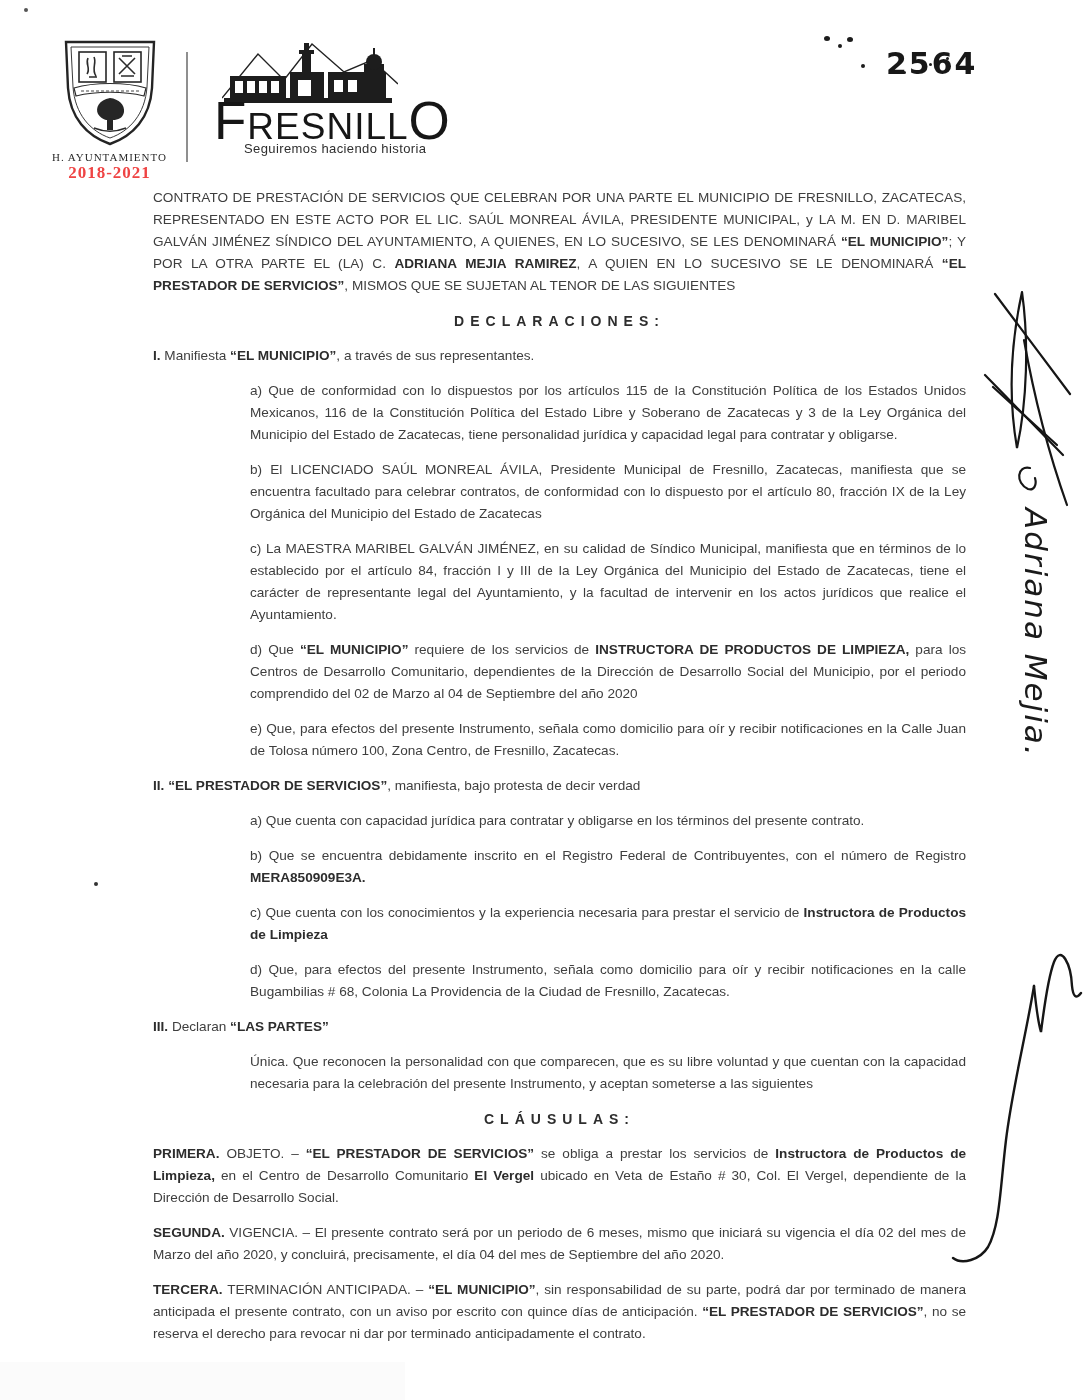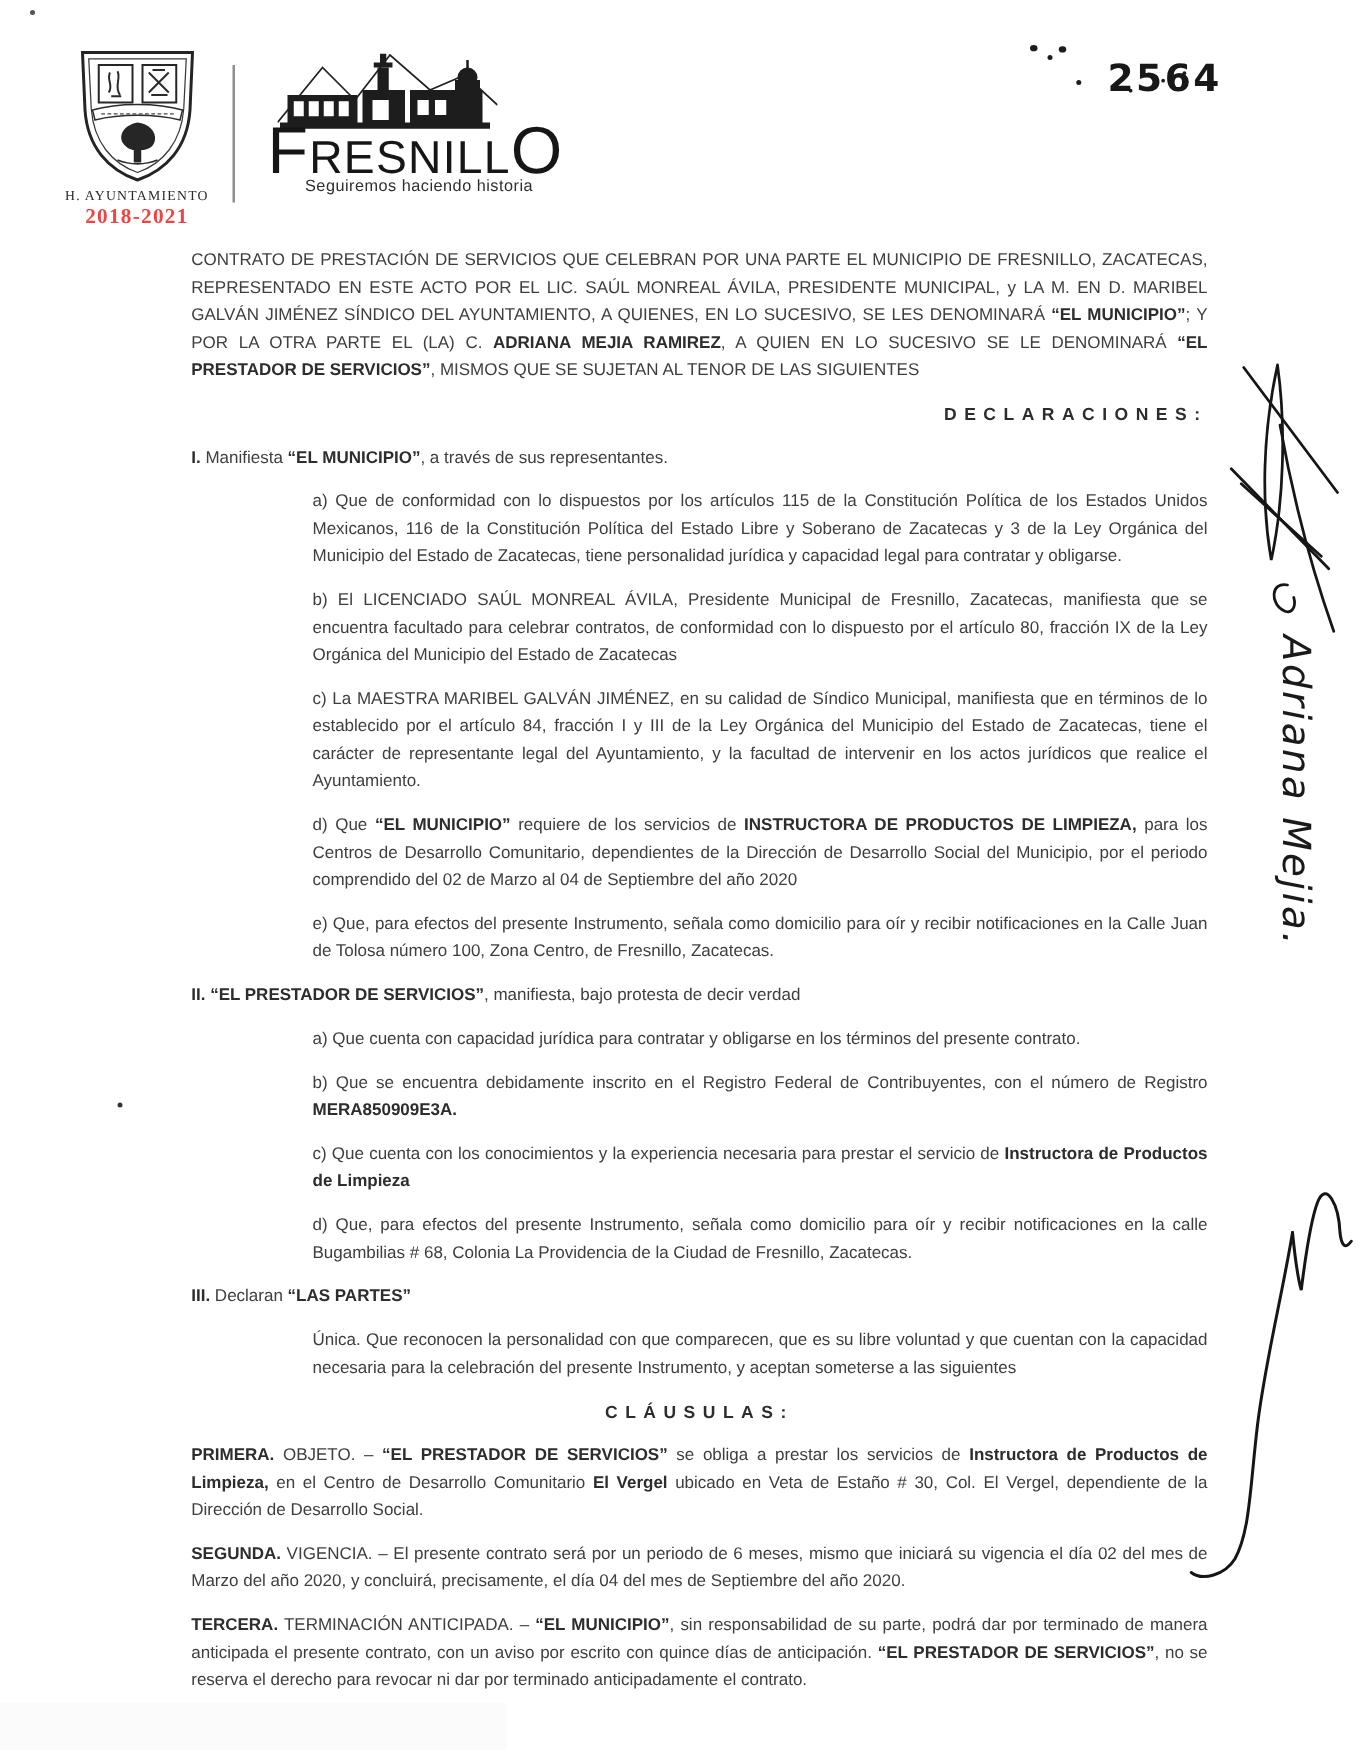--- a/index.html
+++ b/index.html
@@ -33,27 +33,27 @@
 
   .stamp {
     position:absolute; left:886px; top:46px;
     font-family:"DejaVu Sans", sans-serif; font-weight:bold;
     font-size:30px; letter-spacing:2px; color:#181818;
   }
   .dot { position:absolute; background:#1c1c1c; border-radius:50%; }
 
   
   .doc-body {
-    position:absolute; left:153px; top:197px; width:813px;
+    position:absolute; left:153px; top:187px; width:813px;
     color:#3e3e3e; font-size:13.6px; line-height:22px;
   }
   .block { text-align:justify; margin-bottom:13px; }
   .block.indent { margin-left:97px; }
   .block .b { font-weight:bold; color:#2d2d2d; }
-  .block.hs { text-align:right; letter-spacing:6px; font-size:14px; }
+  .block.hs { text-align:center; letter-spacing:6px; font-size:14px; }
   .block.hc { text-align:center; letter-spacing:6px; font-size:14px; }
 
   
   .sig { position:absolute; }
   .margin-name {
     position:absolute; left:1054px; top:508px;
     transform:rotate(90deg); transform-origin:0 0;
     font-family:"DejaVu Sans", sans-serif; font-style:italic;
     font-size:31px; color:#1a1a1a; letter-spacing:2px; white-space:nowrap;
   }

